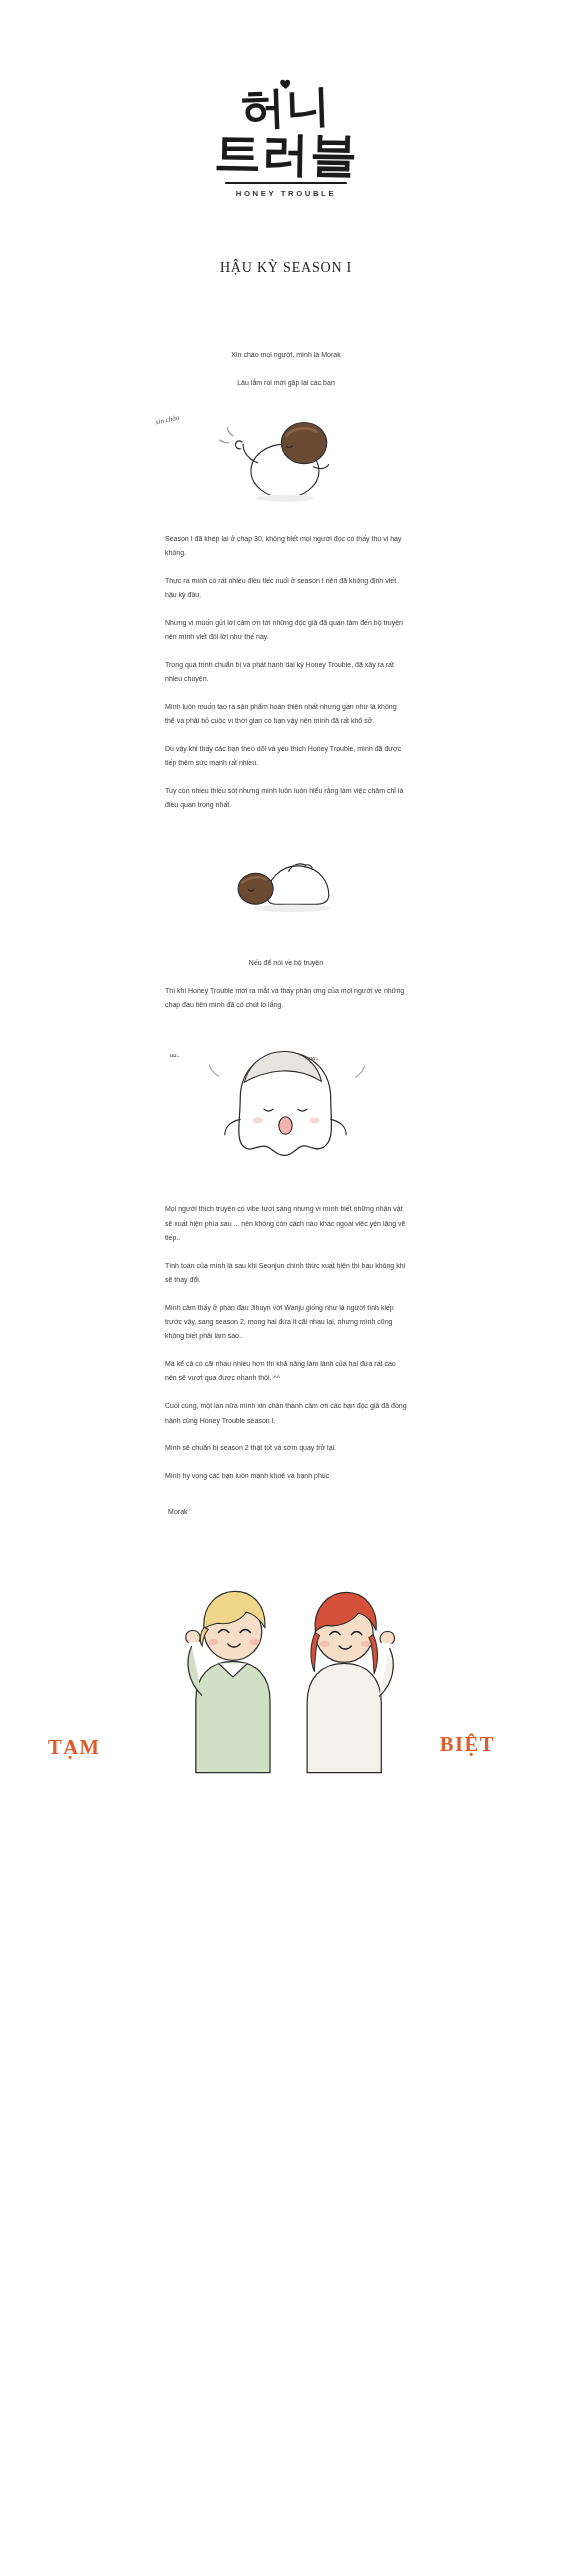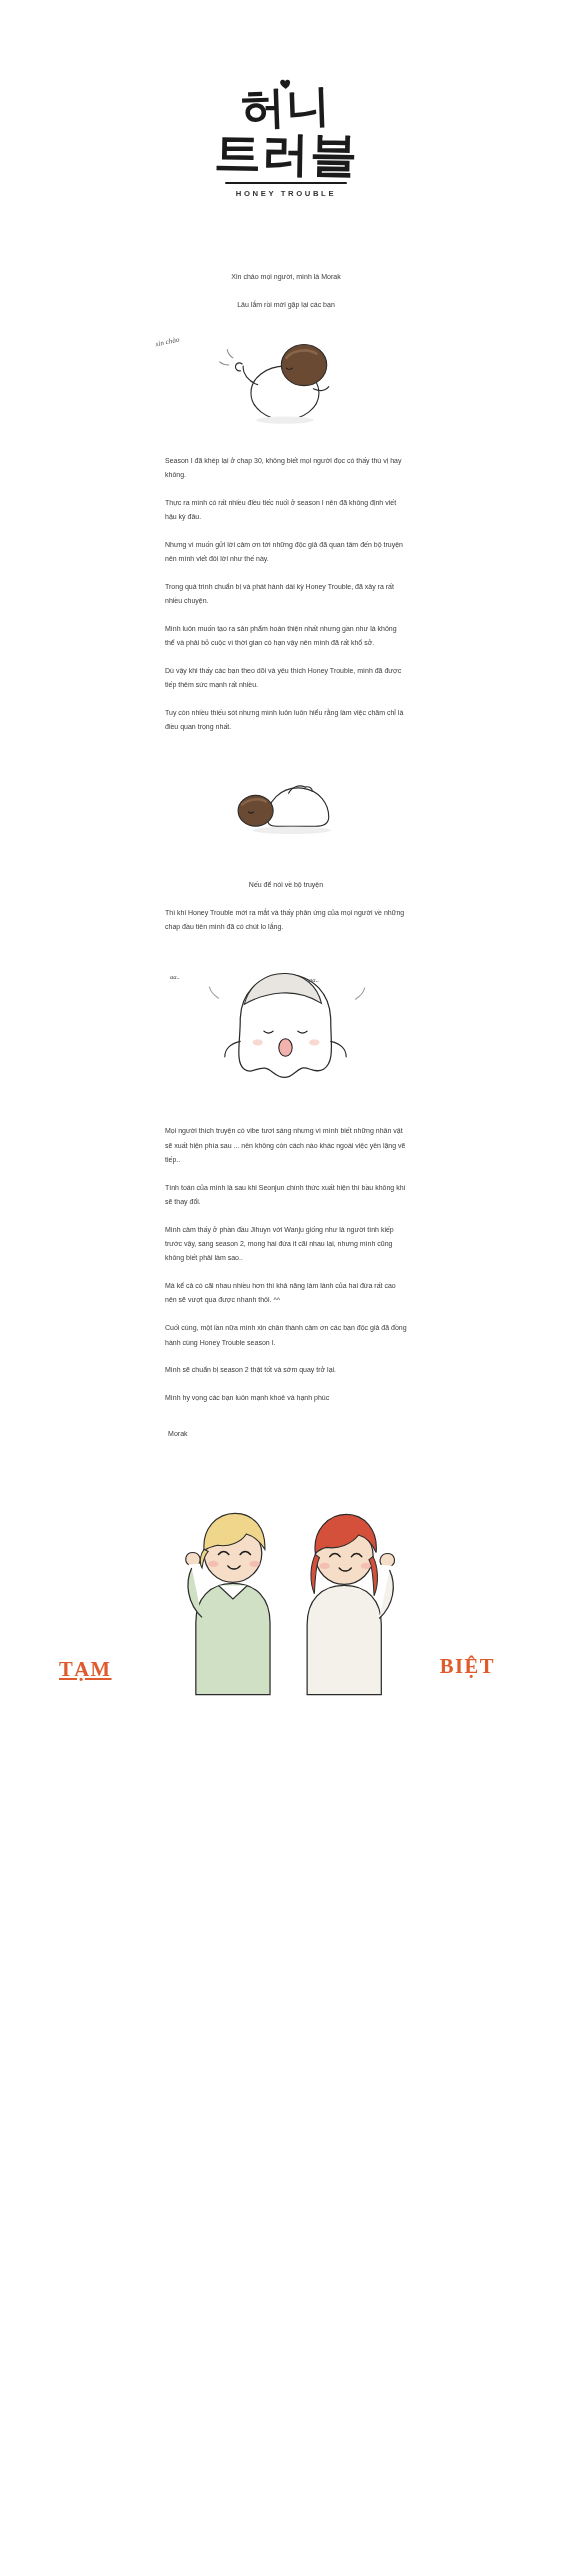--- a/index.html
+++ b/index.html
@@ -112,21 +112,21 @@
   
   .illus4 { height:237px; margin-top:31px; }
   .bye-left, .bye-right {
     position:absolute;
     font-family:"Liberation Serif", serif;
     font-weight:bold;
     font-size:20.6px;
     color:#e05b2c;
     letter-spacing:1.5px;
   }
-  .bye-left { left:59px; bottom:24px;text-decoration:underline; }
+  .bye-left { left:48px; bottom:24px; }
   .bye-right { right:77px; bottom:27px;margin-top:20px; }
 
   .signature {
     width:242px;
     margin:0 auto;
     font-size:7px;
     color:#3a3a3a;
     padding-left:3.1px;
   }
 
@@ -140,20 +140,21 @@
   <div class="logo-block">
     <svg class="logo-heart" viewBox="0 0 24 24">
       <path d="M12 21s-7.5-4.7-9.4-9.1C1 8.4 3.1 4.9 6.6 4.9c2 0 3.6 1.1 4.4 2.6.8-1.5 2.4-2.6 4.4-2.6 3.5 0 5.6 3.5 4 7C19.5 16.3 12 21 12 21z" fill="#1b1b1b"></path>
     </svg>
     <div class="logo-han logo-line1">허니</div><br>
     <div class="logo-han logo-line2">트러블</div>
     <div class="logo-underline"></div>
     <div class="logo-sub">HONEY TROUBLE</div>
   </div>
 
+  <div class="main-title">HẬU KỲ SEASON I</div>
 
   <div class="gap-xl"></div>
 
   <div class="para center">Xin chào mọi người, mình là Morak</div>
   <div class="gap-sm"></div>
   <div class="para center">Lâu lắm rồi mới gặp lại các bạn</div>
 
   <div class="illus illus1">
     <div class="handwrite greet">xin chào</div>
     <svg width="572" height="98" viewBox="0 0 1110 190">

